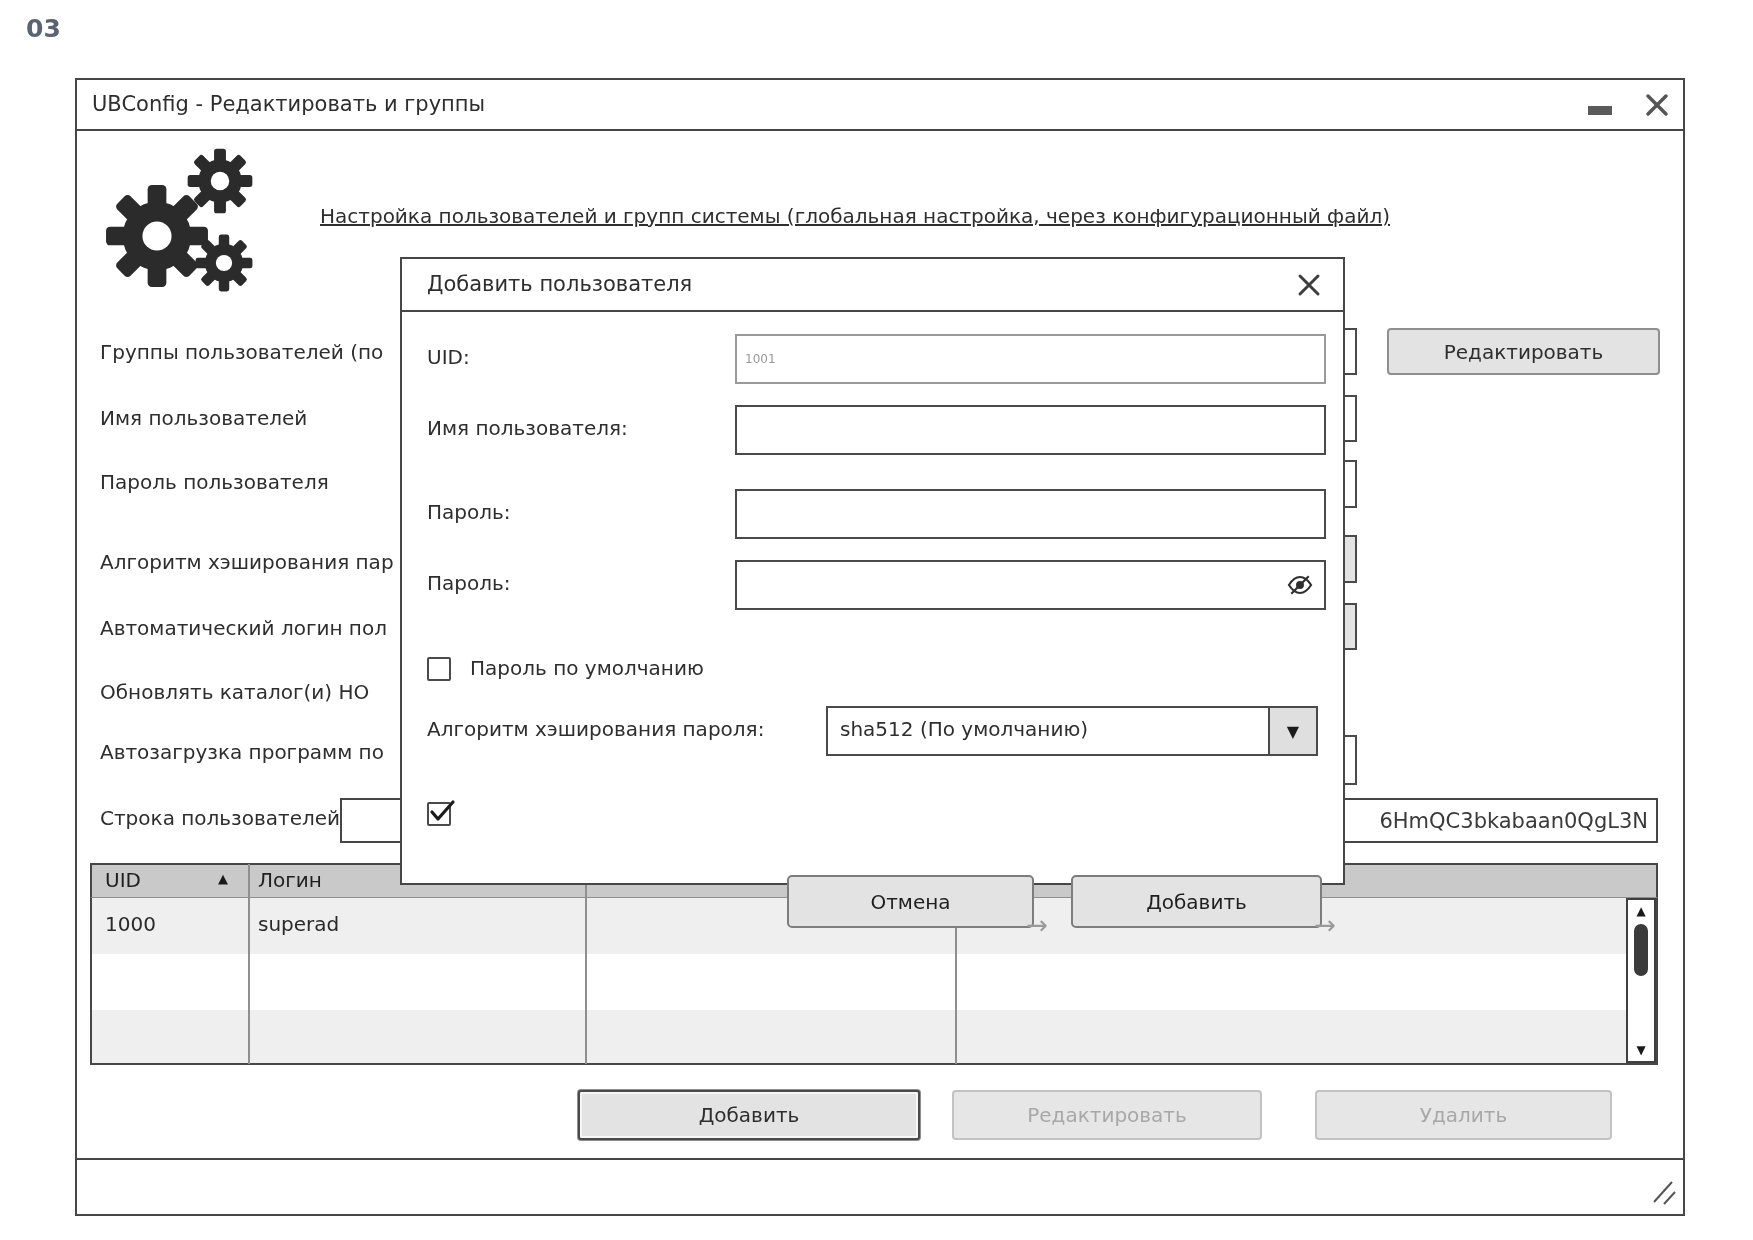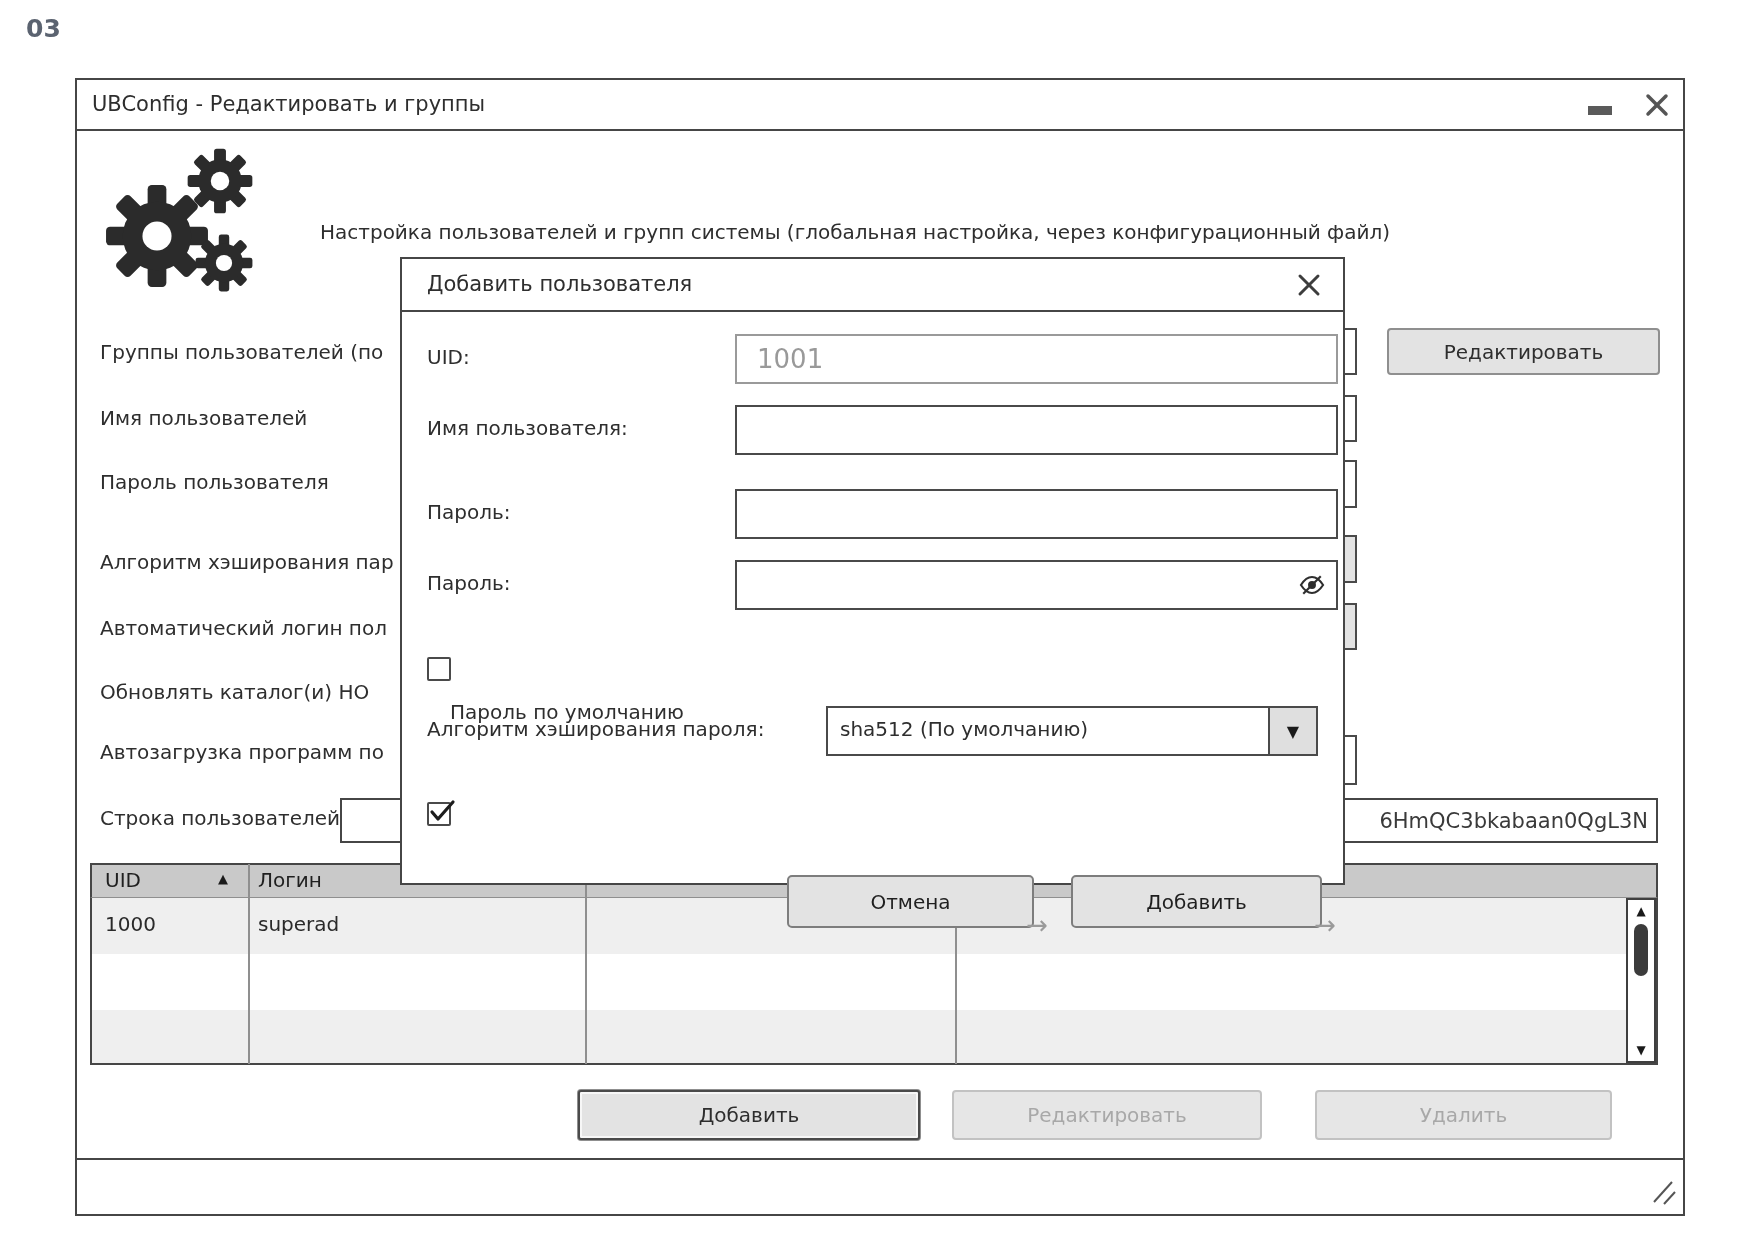--- a/index.html
+++ b/index.html
@@ -5,21 +5,21 @@
   html,body{margin:0;padding:0;background:#ffffff;width:1753px;height:1240px;
     font-family:"DejaVu Sans",sans-serif;color:#2e2e2e;overflow:hidden;position:relative;}
   .abs{position:absolute;box-sizing:border-box;}
   .page-label{left:26px;top:14px;font-size:25px;font-weight:bold;color:#5b6370;}
   
   .win{left:75px;top:78px;width:1610px;height:1138px;border:2px solid #464646;background:#fff;}
   .titlebar{left:75px;top:78px;width:1610px;height:53px;border:2px solid #464646;border-bottom:2px solid #464646;background:#fff;}
   .wintitle{left:92px;top:92px;font-size:21px;}
   .minbtn{left:1588px;top:106px;width:24px;height:9px;background:#5a5a5a;}
   .closebtn{left:1642px;top:88px;width:30px;height:32px;cursor:default;}
-  .desc{left:320px;top:220px;font-size:20px;width:1250px;}
+  .desc{left:320px;top:204px;font-size:20px;width:1250px;text-decoration:underline;}
   .flabel{left:100px;font-size:20px;height:26px;white-space:nowrap;}
   
   .stub{left:1338px;width:19px;background:#fff;border:2px solid #4a4a4a;border-left:none;}
   .stub.gray{background:#e3e3e3;}
   .stub.gray::after{content:"";position:absolute;left:1px;top:50%;margin-top:-3px;width:6px;height:6px;background:#4a4a4a;}
   .btn{background:#e3e3e3;border:2px solid #8f8f8f;border-radius:4px;display:flex;align-items:center;justify-content:center;font-size:20px;color:#2e2e2e;}
   .btn.disabled{border:2px solid #c2c2c2;background:#e6e6e6;color:#a8a8a8;}
   .btn.primary{border:2px solid #4a4a4a;box-shadow:inset 0 0 0 2px #f7f7f7,0 0 0 1px #8f8f8f;border-radius:3px;}
   .editbtn{left:1387px;top:328px;width:273px;height:47px;}
   
@@ -38,24 +38,24 @@
   .sarrow{width:100%;text-align:center;font-size:12px;color:#1a1a1a;line-height:20px;position:absolute;left:0;}
   .sthumb{position:absolute;left:6px;top:24px;width:14px;height:52px;background:#3b3b3b;border-radius:7px;}
   .fbtn{top:1090px;height:50px;}
   .statusline{left:75px;top:1158px;width:1610px;height:0;border-top:2px solid #464646;}
   
   .modal{left:400px;top:257px;width:945px;height:628px;background:#fff;border:2px solid #464646;z-index:10;}
   .mtitle{left:25px;top:13px;font-size:21px;position:absolute;}
   .msep{position:absolute;left:0;top:51px;width:100%;height:0;border-top:2px solid #464646;}
   .mclose{position:absolute;right:20px;top:12px;width:28px;height:28px;}
   .mlabel{position:absolute;left:25px;font-size:20px;white-space:nowrap;}
-  .minput{position:absolute;left:333px;width:579px;height:46px;border:2px solid #4a4a4a;background:#fff;display:flex;align-items:center;padding-left:20px;font-size:26px;}
+  .minput{position:absolute;left:333px;width:579px;height:46px;border:2px solid #4a4a4a;background:#fff;display:flex;align-items:center;padding-left:8px;font-size:12px;}
   .minput.dis{border:2px solid #9a9a9a;color:#999999;}
   .chk{position:absolute;left:25px;width:20px;height:20px;border:2px solid #4a4a4a;background:#fff;border-radius:2px;}
-  .chklabel{position:absolute;left:48px;font-size:20px;white-space:nowrap;margin-top:44px;}
+  .chklabel{position:absolute;left:68px;font-size:20px;white-space:nowrap;}
   .select{position:absolute;left:424px;top:447px;width:488px;height:46px;border:2px solid #4a4a4a;background:#fff;}
   .selval{position:absolute;left:12px;top:9px;font-size:20px;white-space:nowrap;text-align:right;}
   .selarrow{position:absolute;right:0;top:0;width:46px;height:100%;background:#dfdfdf;border-left:2px solid #4a4a4a;
     display:flex;align-items:center;justify-content:center;font-size:16px;color:#1a1a1a;}
   .mbtn{position:absolute;height:49px;background:#e3e3e3;border:2px solid #7d7d7d;border-radius:5px;
     display:flex;align-items:center;justify-content:center;font-size:20px;color:#1f1f1f;}
   .linkarrow{position:absolute;right:-16px;bottom:-14px;font-size:26px;color:#9a9a9a;}
   .griplines{left:1646px;top:1178px;width:32px;height:30px;}
 </style>
 </head>

